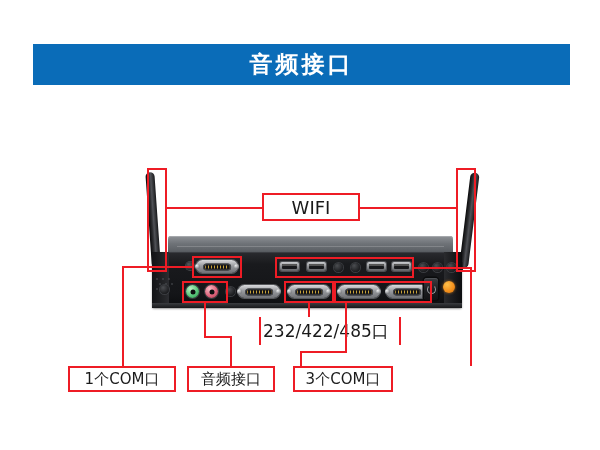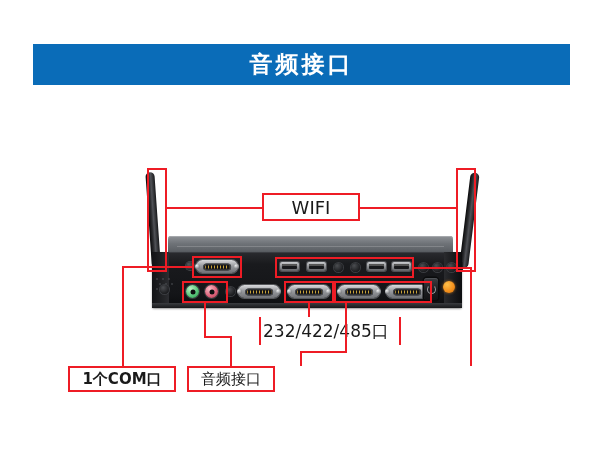--- a/index.html
+++ b/index.html
@@ -409,36 +409,37 @@
   <div class="ann-box" style="left:456px; top:168px; width:20px; height:104px;"></div>
 
   <div class="ann-line h" style="left:167px; top:207px; width:95px;"></div>
   <div class="ann-line h" style="left:360px; top:207px; width:96px;"></div>
 
   <div class="ann-label" style="left:262px; top:193px; width:98px; height:28px; font-size:18px;">WIFI</div>
 
   <div class="ann-box" style="left:192px; top:256px; width:50px; height:22px;"></div>
   <div class="ann-line h" style="left:122px; top:266px; width:72px;"></div>
   <div class="ann-line v" style="left:122px; top:266px; height:100px;"></div>
-  <div class="ann-label" style="left:68px; top:366px; width:108px; height:26px; font-size:15px;font-weight:bold;">1个COM口</div>
+  <div class="ann-label" style="left:68px; top:366px; width:108px; height:26px; font-size:15px;">1个COM口</div>
 
   <div class="ann-box" style="left:182px; top:281px; width:46px; height:22px;"></div>
   <div class="ann-line v" style="left:204px; top:303px; height:33px;"></div>
   <div class="ann-line h" style="left:204px; top:336px; width:28px;"></div>
   <div class="ann-line v" style="left:230px; top:336px; height:30px;"></div>
   <div class="ann-label" style="left:187px; top:366px; width:88px; height:26px; font-size:15px;">音频接口</div>
 
   <div class="ann-box" style="left:284px; top:281px; width:50px; height:22px;"></div>
   <div class="ann-line v" style="left:308px; top:303px; height:14px;"></div>
   <div class="ann-label plain" style="left:263px; top:317px; width:140px; height:28px; font-size:17px; justify-content:flex-start;">232/422/485口</div>
   <div class="ann-line v" style="left:259px; top:317px; height:28px;"></div>
   <div class="ann-line v" style="left:399px; top:317px; height:28px;"></div>
 
   <div class="ann-box" style="left:334px; top:281px; width:98px; height:22px;"></div>
   <div class="ann-line v" style="left:345px; top:303px; height:48px;"></div>
   <div class="ann-line h" style="left:300px; top:351px; width:47px;"></div>
   <div class="ann-line v" style="left:300px; top:351px; height:15px;"></div>
+  <div class="ann-label" style="left:293px; top:366px; width:100px; height:26px; font-size:15px;">3个COM口</div>
 
   <div class="ann-box" style="left:275px; top:257px; width:139px; height:21px;"></div>
   <div class="ann-line h" style="left:414px; top:267px; width:58px;"></div>
   <div class="ann-line v" style="left:470px; top:267px; height:99px;"></div>
 
 </div>
 
 </body></html>

